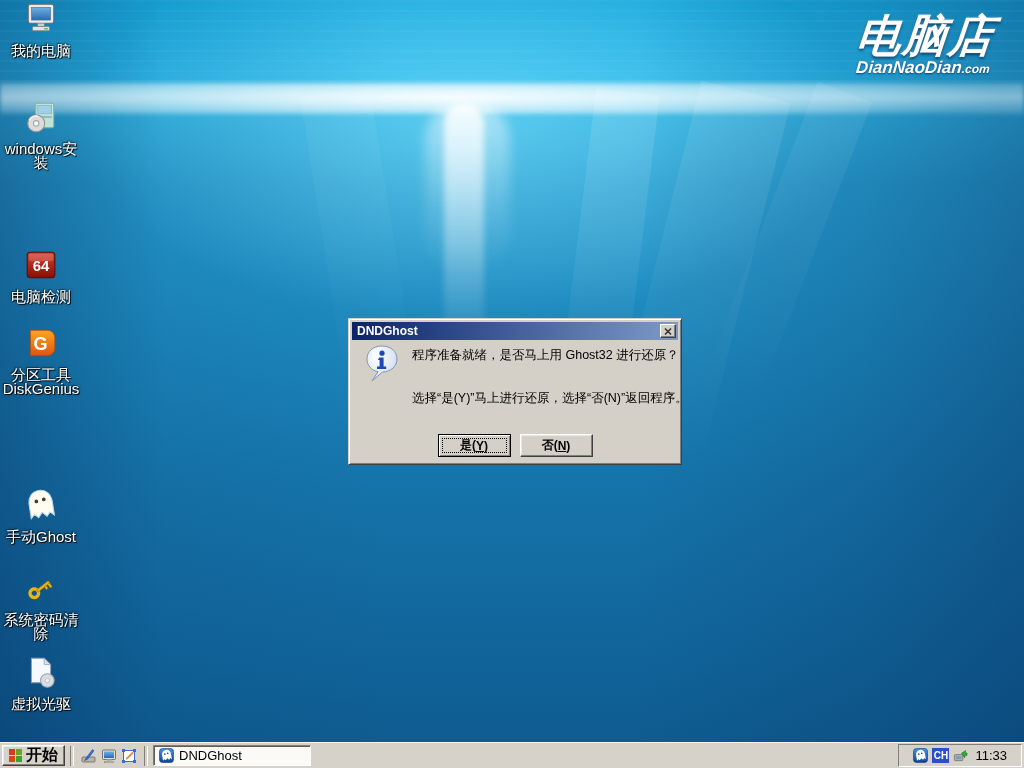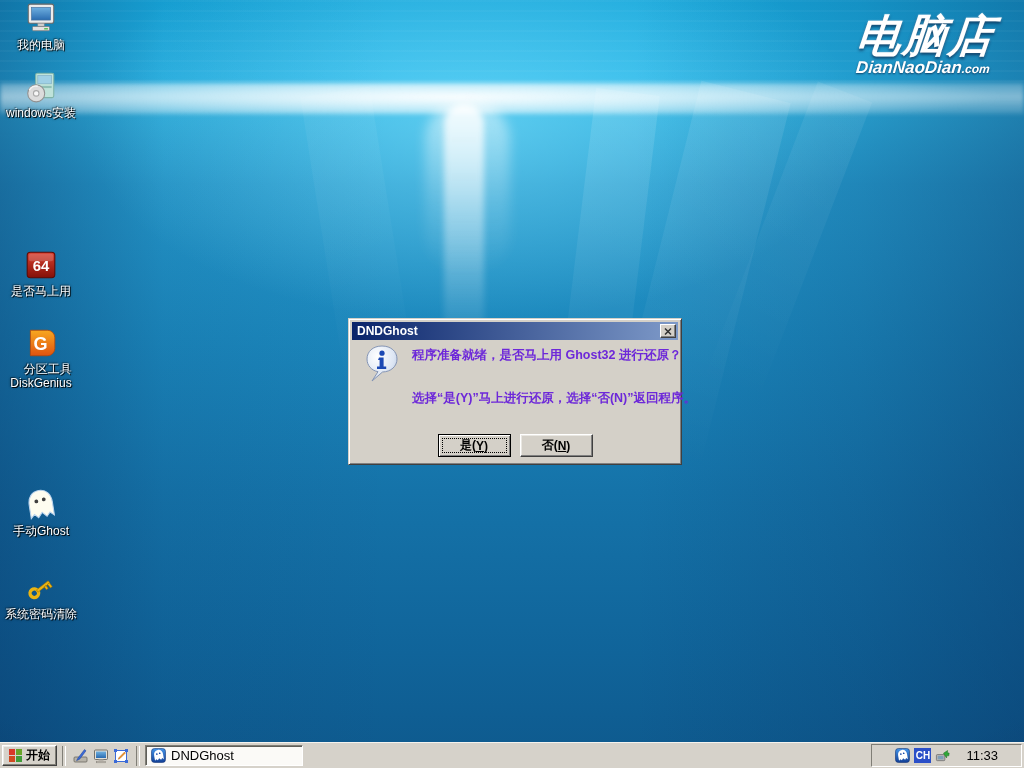--- a/index.html
+++ b/index.html
@@ -36,63 +36,63 @@
   .wp-vig{inset:0;background:radial-gradient(ellipse 150% 112% at 50% 40%, transparent 58%, rgba(4,30,64,.5) 100%);}
   
   .logo{position:absolute;top:12px;right:30px;text-align:center;color:#fff;font-style:italic;transform:skewX(-5deg);}
   .logo-cn{font-size:44px;font-weight:bold;letter-spacing:2px;line-height:48px;
     text-shadow:0 2px 3px rgba(0,18,54,.65), 0 0 2px rgba(220,240,255,.5);}
   .logo-en{font-size:17px;font-weight:bold;line-height:16px;text-shadow:0 1px 2px rgba(0,18,54,.65);}
   .logo-com{font-size:12px;}
   
   .desk-icon{position:absolute;left:0;width:82px;display:flex;flex-direction:column;align-items:center;cursor:default;}
   .desk-icon svg{width:34px;height:34px;}
-  .desk-label{margin-top:2px;font-size:12px;line-height:14px;color:#fff;text-align:right;white-space:pre-line;
+  .desk-label{margin-top:8px;font-size:15px;line-height:14px;color:#fff;text-align:center;white-space:pre-line;
     text-shadow:1px 1px 0 rgba(0,0,0,.9), -1px -1px 0 rgba(0,0,0,.35), 0 0 3px rgba(0,0,0,.9);}
   
   .dialog{position:absolute;left:348px;top:318px;width:334px;height:147px;background:#d4d0c8;
     border:1px solid;border-color:#d4d0c8 #404040 #404040 #d4d0c8;
     box-shadow:inset 1px 1px 0 #ffffff, inset -1px -1px 0 #808080;
     padding:3px;box-sizing:border-box;z-index:50;}
   .titlebar{height:18px;display:flex;align-items:center;padding:0 2px 0 5px;
     background:linear-gradient(90deg,#0a246a,#7e9ac9);}
   .titlebar-text{flex:1;color:#fff;font-size:12px;font-weight:bold;}
   .close-btn{width:16px;height:14px;background:#d4d0c8;display:flex;align-items:center;justify-content:center;
     border:1px solid;border-color:#fff #404040 #404040 #fff;box-shadow:inset -1px -1px 0 #808080;padding:0;cursor:pointer;}
   .dlg-body{position:absolute;left:3px;right:3px;top:21px;bottom:3px;}
   .info-icon{position:absolute;left:13px;top:5px;}
-  .dlg-line{position:absolute;left:60px;font-size:12.5px;font-weight:bold;color:#6d28d9;white-space:nowrap;text-align:center;}
+  .dlg-line{position:absolute;left:60px;font-size:12.5px;font-weight:normal;color:#000000;white-space:nowrap;text-align:center;}
   .l1{top:7px;} .l2{top:36px;} .l3{top:50px;}
   .btn-row{position:absolute;top:94px;left:0;right:0;display:flex;justify-content:center;gap:9px;}
   .btn{width:73px;height:23px;background:#d4d0c8;font-family:inherit;font-size:12px;font-weight:bold;color:#000;
     display:flex;align-items:center;justify-content:center;cursor:pointer;position:relative;
     border:1px solid;border-color:#fff #404040 #404040 #fff;box-shadow:inset -1px -1px 0 #808080, inset 1px 1px 0 #e9e7e2;padding:0;}
   .btn.default{border:1px solid #000;box-shadow:inset 1px 1px 0 #fff, inset -1px -1px 0 #808080, inset 2px 2px 0 #d4d0c8;}
   .btn.default::after{content:"";position:absolute;inset:3px;border:1px dotted #000;}
   .u{text-decoration:underline;}
   
   .taskbar{position:absolute;left:0;right:0;bottom:0;height:25px;background:#d6d2ca;border-top:1px solid #f4f3ef;
     display:flex;align-items:center;z-index:100;}
   .start-btn{margin-left:2px;height:21px;display:flex;align-items:center;gap:4px;padding:0 6px;background:#d6d2ca;
     border:1px solid;border-color:#fff #404040 #404040 #fff;box-shadow:inset -1px -1px 0 #807e76, inset 1px 1px 0 #ecebe7;
-    font-family:inherit;font-size:12px;font-weight:bold;color:#000;cursor:pointer;}
+    font-family:inherit;font-size:16px;font-weight:bold;color:#000;cursor:pointer;}
   .start-grid{display:grid;grid-template-columns:6px 6px;grid-template-rows:6px 6px;gap:1px;}
   .sq{width:6px;height:6px;}
   .sq1{background:#d83828;} .sq2{background:#68a428;} .sq3{background:#d04a20;} .sq4{background:#3f9c38;}
   .sep{width:2px;height:20px;border-left:1px solid #807e76;border-right:1px solid #fff;margin:0 5px;}
   .ql-btn{width:20px;height:20px;display:flex;align-items:center;justify-content:center;background:transparent;border:none;padding:0;cursor:pointer;}
   .task-btn{width:158px;height:21px;display:flex;align-items:center;gap:5px;padding:0 5px;background:#fbfaf7;
     border:1px solid;border-color:#807e76 #fff #fff #807e76;box-shadow:inset 1px 1px 0 #5f5e58;
     font-family:inherit;font-size:13px;color:#000;cursor:pointer;}
   .tb-spacer{flex:1;}
-  .tray{height:21px;margin-right:2px;display:flex;align-items:center;gap:4px;padding:0 23px;
+  .tray{height:21px;margin-right:2px;display:flex;align-items:center;gap:4px;padding:0 14px;
     border:1px solid;border-color:#807e76 #fff #fff #807e76;}
   .lang-badge{width:17px;height:15px;background:#2b4fc8;color:#fff;font-size:10px;font-weight:bold;
     display:flex;align-items:center;justify-content:center;cursor:pointer;}
-  .tray-time{font-size:13px;color:#000;margin-left:12px;}
+  .tray-time{font-size:13px;color:#000;margin-left:3px;}
 </style>
 </head>
 <body>
 
 <svg width="0" height="0" style="position:absolute">
   <defs>
     <linearGradient id="tileBlue" x1="0" y1="0" x2="0" y2="1">
       <stop offset="0" stop-color="#4494e8"></stop>
         <stop offset="1" stop-color="#123f96"></stop>
     </linearGradient>
@@ -147,40 +147,40 @@
     <svg viewBox="0 0 32 32">
       <rect x="4" y="2" width="24" height="18" rx="2" fill="#ececec" stroke="#6a6a6a"></rect>
       <rect x="7" y="5" width="18" height="12" fill="url(#screenBlue)" stroke="#49719c" stroke-width="0.6"></rect>
       <rect x="13" y="20" width="6" height="3" fill="#cfcfcf" stroke="#8a8a8a" stroke-width="0.5"></rect>
       <rect x="8" y="23" width="16" height="4" rx="1" fill="#e2e2e2" stroke="#7a7a7a" stroke-width="0.7"></rect>
       <rect x="19" y="24.5" width="3.5" height="1.4" fill="#58c058"></rect>
     </svg>
     <div class="desk-label">我的电脑</div>
   </div>
 
-  <div class="desk-icon" style="top:70px">
+  <div class="desk-icon" style="top:100px">
     <svg viewBox="0 0 32 32">
       <rect x="11" y="3" width="17" height="23" rx="1.5" fill="#bfe3da" stroke="#7fb3a8"></rect>
       <rect x="13" y="5" width="13" height="8" fill="#9fd0e6" stroke="#7aa8bc" stroke-width="0.5"></rect>
       <rect x="13" y="15" width="13" height="2" fill="#8fc0b4"></rect>
       <circle cx="11.5" cy="22" r="8" fill="#dcdcdc" stroke="#909090"></circle>
       <circle cx="11.5" cy="22" r="2.6" fill="#f6f6f6" stroke="#a8a8a8"></circle>
       <path d="M5 19 A7 7 0 0 1 13 15.3" fill="none" stroke="#f4f4f4" stroke-width="1.4"></path>
     </svg>
     <div class="desk-label">windows安装</div>
   </div>
 
 
   <div class="desk-icon" style="top:248px">
     <svg viewBox="0 0 32 32">
       <rect x="3" y="4" width="26" height="24" rx="3" fill="url(#redTile)" stroke="#5e0a04"></rect>
       <rect x="4.5" y="5.5" width="23" height="7" rx="2" fill="#ffffff" opacity="0.18"></rect>
       <text x="16" y="21.5" text-anchor="middle" font-size="14" font-weight="bold" fill="#fff" font-family="Liberation Sans,sans-serif">64</text>
     </svg>
-    <div class="desk-label">是否马上用</div>
+    <div class="desk-label">电脑检测</div>
   </div>
 
   <div class="desk-icon" style="top:326px">
     <svg viewBox="0 0 32 32">
       <path d="M6 4 h16 a7 7 0 0 1 7 7 v10 a7 7 0 0 1 -7 7 h-16 z" fill="url(#orangeTile)" stroke="#b84808" stroke-width="0.8"></path>
       <text x="15.5" y="22.5" text-anchor="middle" font-size="17" font-weight="bold" fill="#fff" font-family="Liberation Sans,sans-serif">G</text>
     </svg>
     <div class="desk-label">分区工具
 DiskGenius</div>
   </div>
@@ -202,20 +202,29 @@
     <svg viewBox="0 0 16 16">
       <g transform="rotate(-9 8 8)">
         <path d="M8 1.1 C4.5 1.1 2.5 3.8 2.5 7.3 L2.5 13.6 L4.3 11.9 L6 13.7 L8 11.5 L10 13.7 L11.7 11.9 L13.5 13.6 L13.5 7.3 C13.5 3.8 11.5 1.1 8 1.1 Z" fill="#fefdf0" stroke="#bcd4ee" stroke-width="0.5"></path>
         <circle cx="6.1" cy="6" r="0.9" fill="#404040"></circle>
           <circle cx="9.7" cy="5.6" r="0.9" fill="#404040"></circle>
       </g>
     </svg>
     <div class="desk-label">手动Ghost</div>
   </div>
 
+  <div class="desk-icon" style="top:655px">
+    <svg viewBox="0 0 32 32">
+      <path d="M7 3 h12 l6 6 v17 h-18 z" fill="#f5f9fd" stroke="#8aa0b8"></path>
+      <path d="M19 3 v6 h6 z" fill="#d4e2ee" stroke="#8aa0b8" stroke-width="0.7"></path>
+      <circle cx="22" cy="24" r="6.4" fill="#d8dde2" stroke="#98a2aa"></circle>
+      <circle cx="22" cy="24" r="2" fill="#f0f4f8" stroke="#a8b0b8" stroke-width="0.6"></circle>
+    </svg>
+    <div class="desk-label">虚拟光驱</div>
+  </div>
 </div>
 
 <div class="dialog">
   <div class="titlebar">
     <span class="titlebar-text">DNDGhost</span>
     <button class="close-btn">
       <svg width="8" height="7" viewBox="0 0 8 7">
         <path d="M1 0.5 L7 6.5 M7 0.5 L1 6.5" stroke="#303030" stroke-width="1.5"></path>
       </svg>
     </button>

